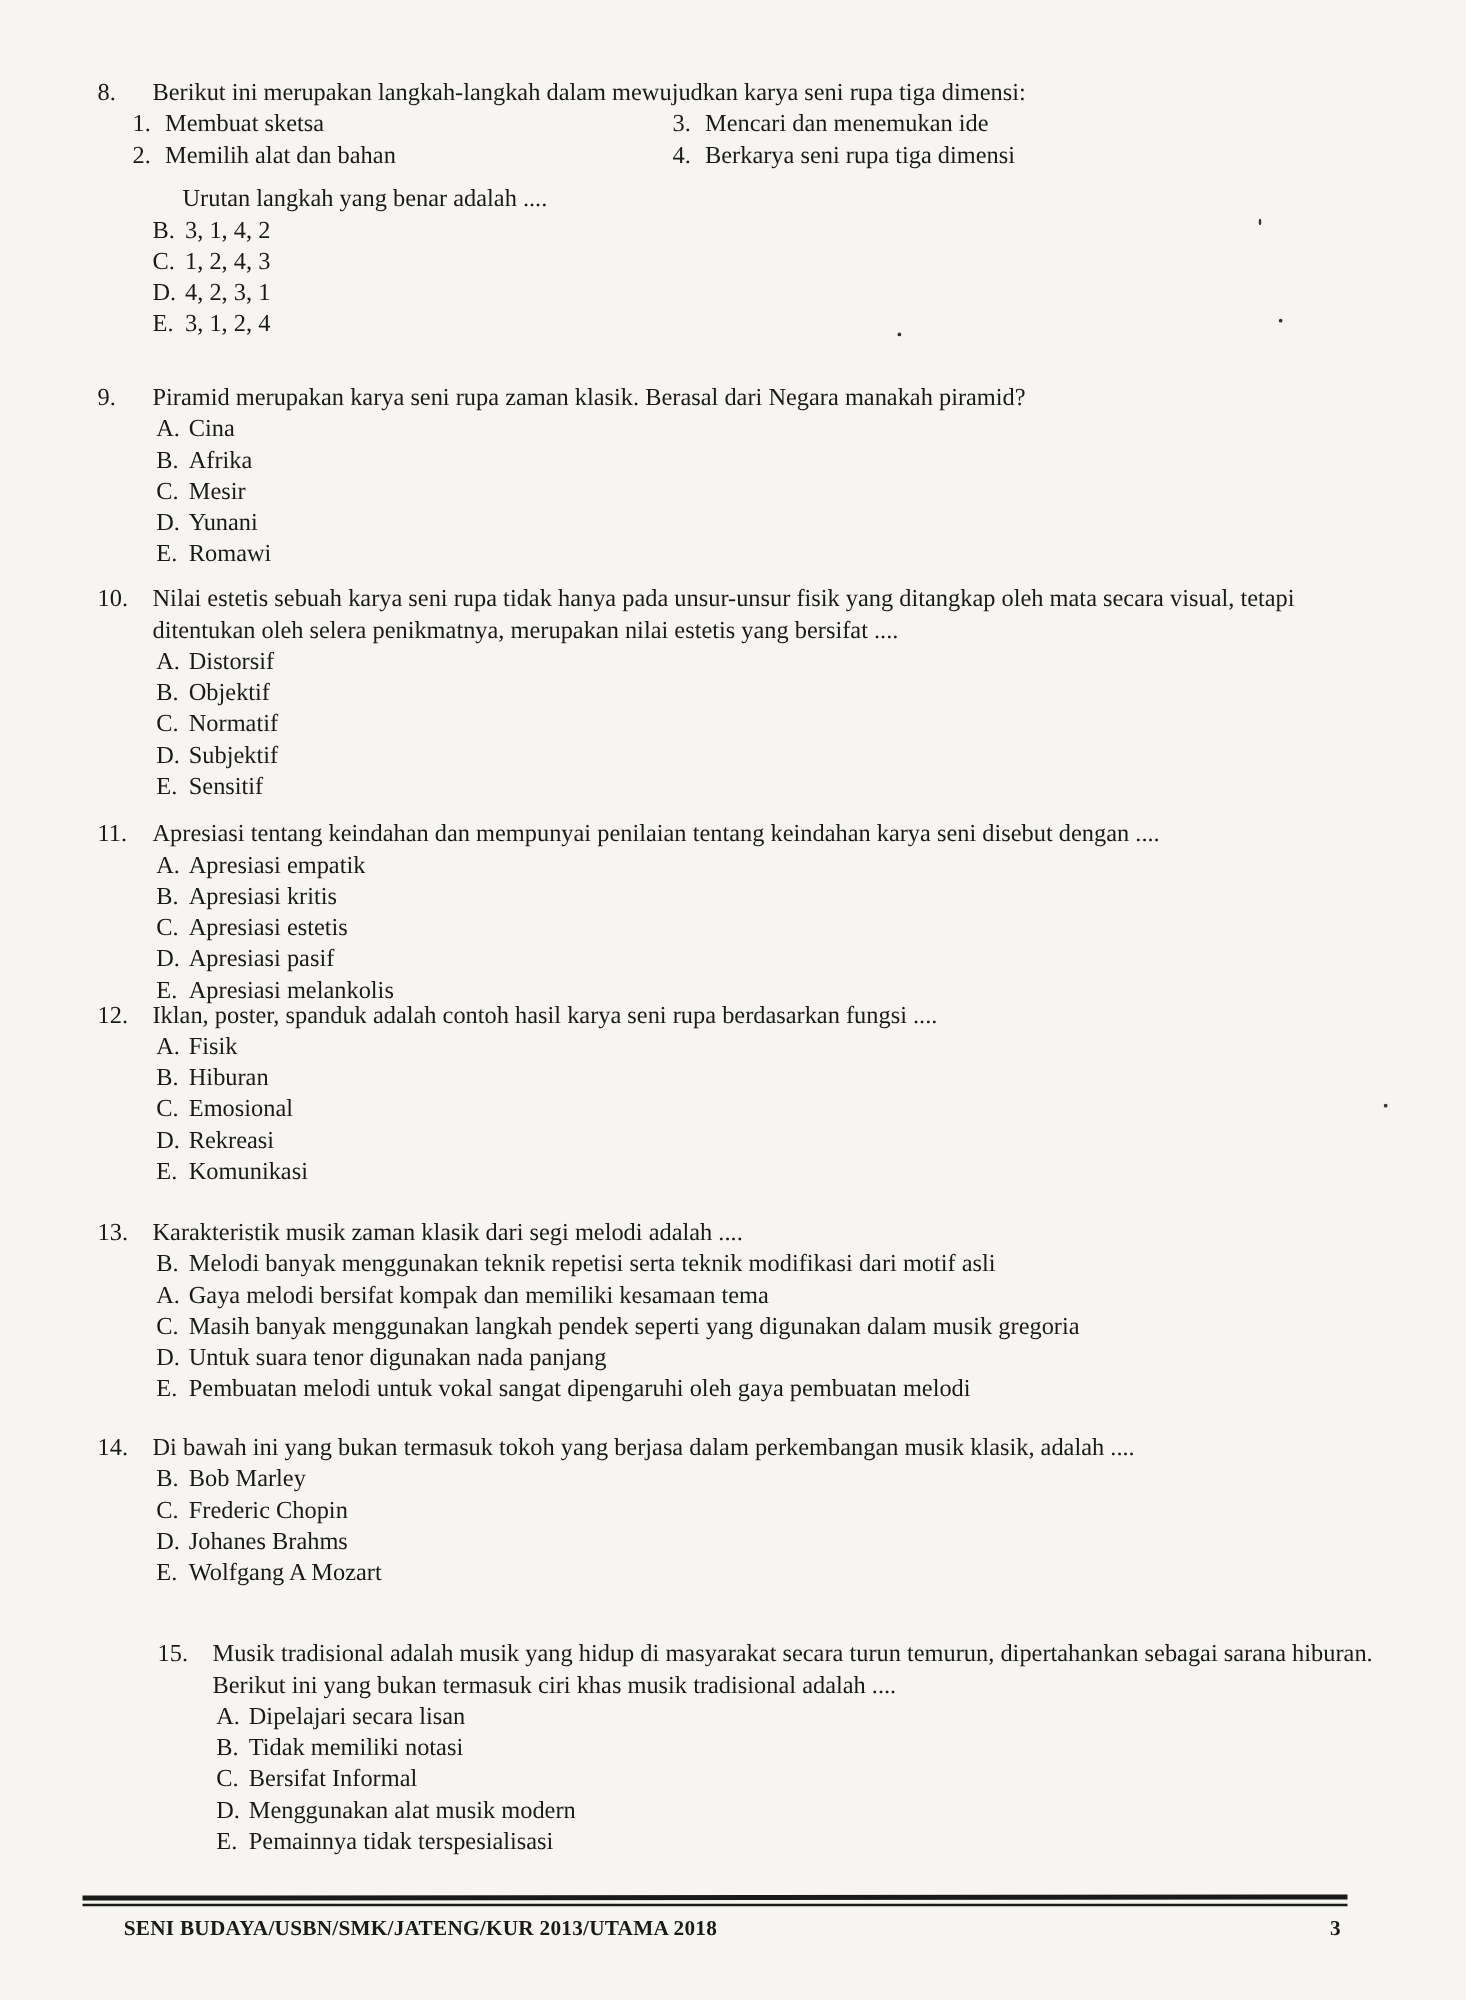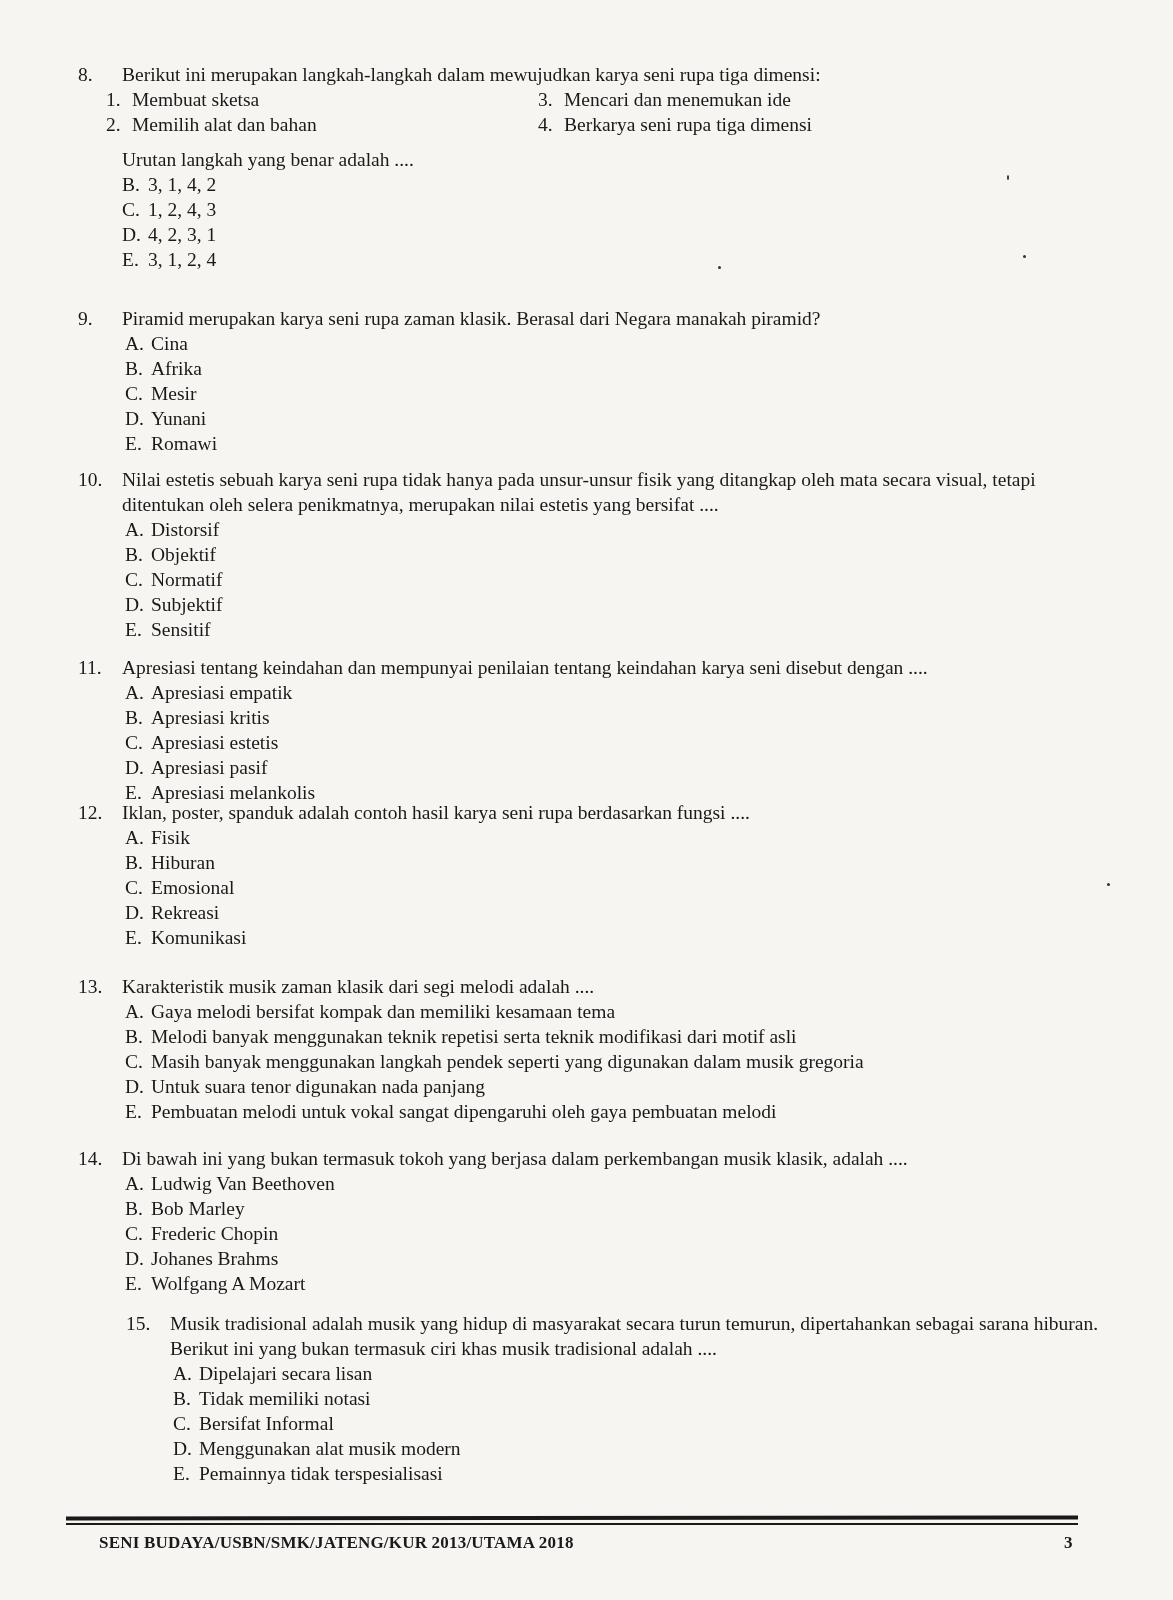--- a/index.html
+++ b/index.html
@@ -12,21 +12,21 @@
   }
   .page { position: absolute; left: 0; top: 0; width: 1173px; height: 1600px; }
   .q { position: absolute; font-size: 19.5px; line-height: 25px; }
   .q .stem { position: relative; padding-left: 44px; }
   .q .num { position: absolute; left: 0; top: 0; }
   .q .opts { margin-left: 47px; }
   .q .opt { white-space: nowrap; }
   .q .opt .letter { display: inline-block; width: 26px; }
   .steps { margin-left: 28px; display: grid; grid-template-columns: 432px 400px; }
   .steps .step .snum { display: inline-block; width: 26px; }
-  .sub { margin-left: 44px; margin-top: 10px; }
+  .sub { margin-left: 68px; margin-top: 10px; }
   .rule1 { position: absolute; left: 66px; top: 1516px; width: 1012px; height: 4px; background: #1a1a1a; transform: rotate(-0.05deg); }
   .rule2 { position: absolute; left: 66px; top: 1523px; width: 1012px; height: 1.5px; background: #1a1a1a; }
   .footer-left { position: absolute; left: 99px; top: 1533px; font-weight: bold; font-size: 17px; letter-spacing: 0.2px; }
   .footer-right { position: absolute; left: 1064px; top: 1533px; font-weight: bold; font-size: 17px; }
   .speck { position: absolute; width: 3px; height: 3px; background: #333; border-radius: 50%; }
 </style>
 </head>
 <body>
 
 <div class="page">
@@ -106,35 +106,34 @@
       <div class="opt"><span class="letter">E.</span><span>Komunikasi</span></div>
     </div>
   </div>
 
   <div class="q" style="left:78px; top:974px; width:1000px;">
     <div class="stem">
       <span class="num">13.</span>
       <span>Karakteristik musik zaman klasik dari segi melodi adalah ....</span>
     </div>
     <div class="opts">
+      <div class="opt"><span class="letter">B.</span><span>Melodi banyak menggunakan teknik repetisi serta teknik modifikasi dari motif asli</span></div>
       <div class="opt"><span class="letter">A.</span><span>Gaya melodi bersifat kompak dan memiliki kesamaan tema</span></div>
-      <div class="opt"><span class="letter">B.</span><span>Melodi banyak menggunakan teknik repetisi serta teknik modifikasi dari motif asli</span></div>
       <div class="opt"><span class="letter">C.</span><span>Masih banyak menggunakan langkah pendek seperti yang digunakan dalam musik gregoria</span></div>
       <div class="opt"><span class="letter">D.</span><span>Untuk suara tenor digunakan nada panjang</span></div>
       <div class="opt"><span class="letter">E.</span><span>Pembuatan melodi untuk vokal sangat dipengaruhi oleh gaya pembuatan melodi</span></div>
     </div>
   </div>
 
   <div class="q" style="left:78px; top:1146px; width:1000px;">
     <div class="stem">
       <span class="num">14.</span>
       <span>Di bawah ini yang bukan termasuk tokoh yang berjasa dalam perkembangan musik klasik, adalah ....</span>
     </div>
     <div class="opts">
-      <div class="opt"><span class="letter">A.</span><span>Ludwig Van Beethoven</span></div>
       <div class="opt"><span class="letter">B.</span><span>Bob Marley</span></div>
       <div class="opt"><span class="letter">C.</span><span>Frederic Chopin</span></div>
       <div class="opt"><span class="letter">D.</span><span>Johanes Brahms</span></div>
       <div class="opt"><span class="letter">E.</span><span>Wolfgang A Mozart</span></div>
     </div>
   </div>
 
   <div class="q" style="left:78px; top:1311px; width:985px;margin-left:48px;">
     <div class="stem">
       <span class="num">15.</span>

